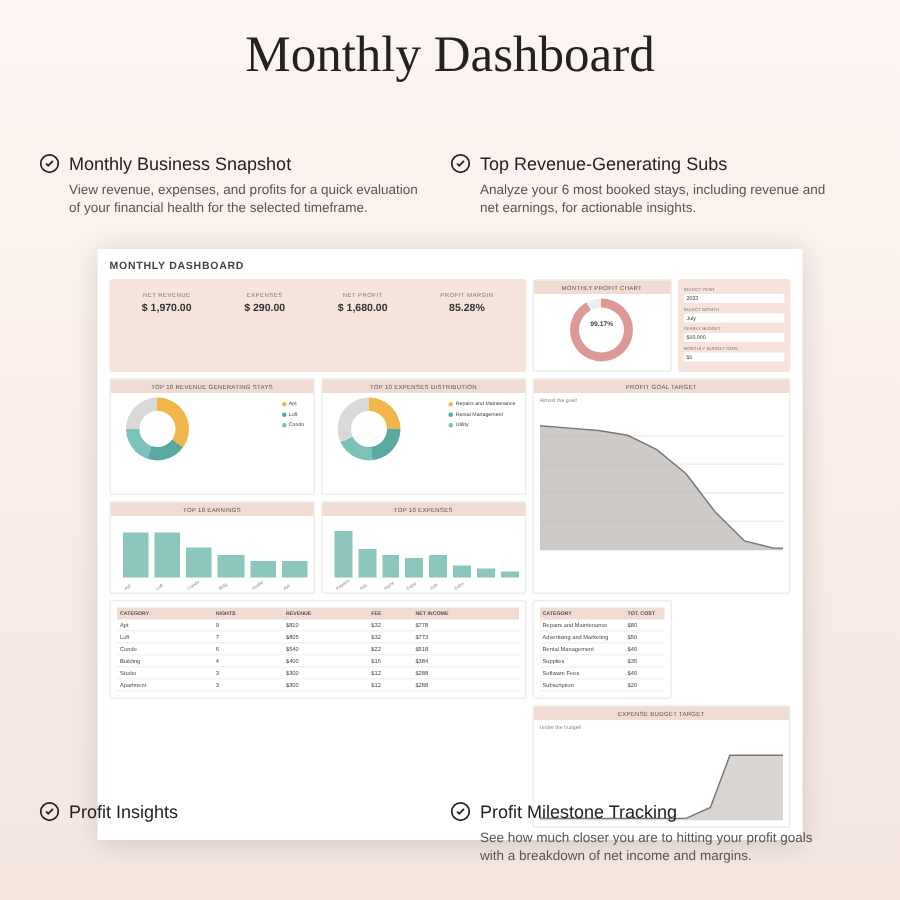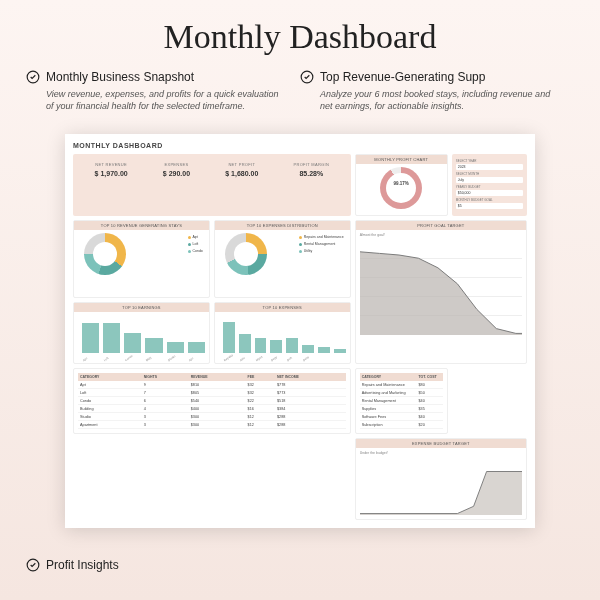--- a/index.html
+++ b/index.html
@@ -17,20 +17,21 @@
     font-size: 34px;
     font-weight: 400;
     padding: 18px 0 14px;
     font-family: Georgia, serif;
   }
   .features {
     display: flex;
     flex-wrap: wrap;
     padding: 0 26px;
     gap: 0;
+    margin-top: 32px;
   }
   .feature {
     width: 50%;
     padding: 0 10px 14px 0;
     font-family: -apple-system, BlinkMacSystemFont, "Segoe UI", Arial, sans-serif;
   }
   .feature-head {
     display: flex;
     align-items: center;
     gap: 6px;
@@ -45,21 +46,20 @@
     font-size: 12px;
     font-weight: 500;
     color: #222;
   }
   .feature-desc {
     font-size: 9px;
     line-height: 1.35;
     color: #555;
     padding-left: 20px;
     padding-right: 8px;
-    font-style: italic;
   }
   .features.bottom {
     position: absolute;
     bottom: 10px;
     left: 0;
     right: 0;
   }
 
   
   .dash-wrap {
@@ -204,21 +204,21 @@
     <p class="feature-desc">View revenue, expenses, and profits for a quick evaluation of your financial health for the selected timeframe.</p>
   </div>
   <div class="feature">
     <div class="feature-head">
       <span class="check-icon">
         <svg viewBox="0 0 24 24" fill="none" stroke="#222" stroke-width="2">
             <circle cx="12" cy="12" r="10"></circle>
             <path d="M8 12l2.5 2.5L16 9"></path>
           </svg>
       </span>
-      <span class="feature-title">Top Revenue-Generating Supp</span>
+      <span class="feature-title">Top Revenue-Generating Subs</span>
     </div>
     <p class="feature-desc">Analyze your 6 most booked stays, including revenue and net earnings, for actionable insights.</p>
   </div>
 </div>
 
 <div class="dash-wrap">
   <div class="dash-title">MONTHLY DASHBOARD</div>
   <div class="dash-grid">
 
     <div class="card kpis">
@@ -472,13 +472,25 @@
     <div class="feature-head">
       <span class="check-icon">
         <svg viewBox="0 0 24 24" fill="none" stroke="#222" stroke-width="2">
             <circle cx="12" cy="12" r="10"></circle>
             <path d="M8 12l2.5 2.5L16 9"></path>
           </svg>
       </span>
       <span class="feature-title">Profit Insights</span>
     </div>
   </div>
+  <div class="feature">
+    <div class="feature-head">
+      <span class="check-icon">
+        <svg viewBox="0 0 24 24" fill="none" stroke="#222" stroke-width="2">
+            <circle cx="12" cy="12" r="10"></circle>
+            <path d="M8 12l2.5 2.5L16 9"></path>
+          </svg>
+      </span>
+      <span class="feature-title">Profit Milestone Tracking</span>
+    </div>
+    <p class="feature-desc">See how much closer you are to hitting your profit goals with a breakdown of net income and margins.</p>
+  </div>
 </div>
 
 </body></html>

